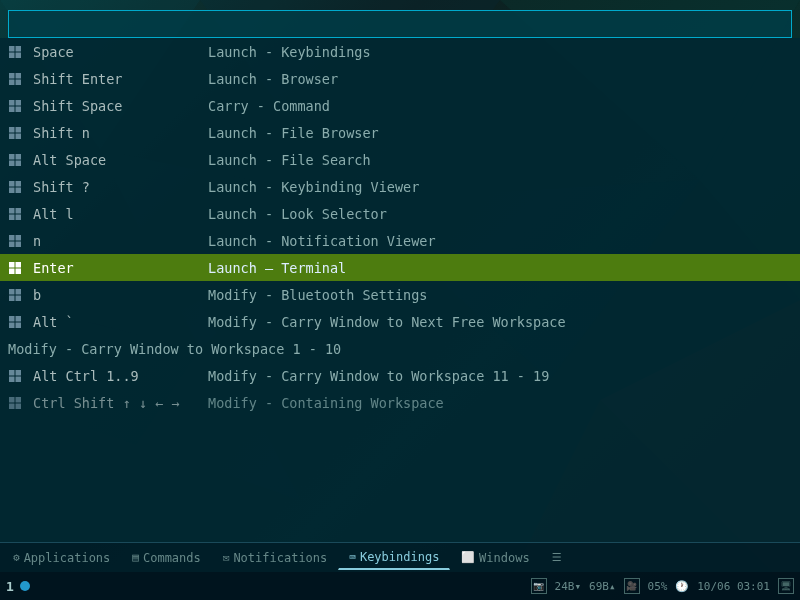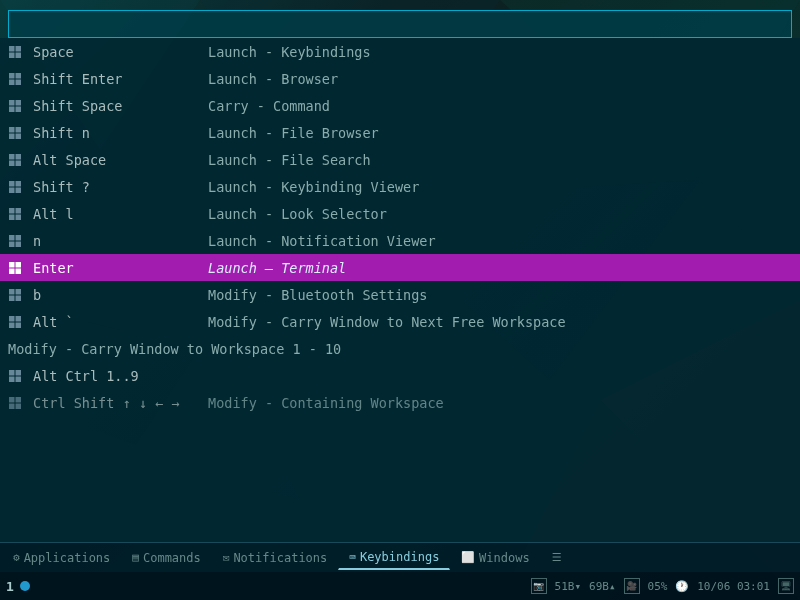--- a/index.html
+++ b/index.html
@@ -70,21 +70,21 @@
     .kb-row {
       display: flex;
       align-items: center;
       padding: 2px 8px;
       font-size: 13.5px;
       color: #aabcbc;
       min-height: 27px;
     }
 
     .kb-row.selected {
-      background: #a21caf;
+      background: #4d7c0f;
       color: #ffffff;
     }
 
     .kb-key {
       display: flex;
       align-items: center;
       width: 200px;
       min-width: 200px;
       gap: 9px;
     }
@@ -103,21 +103,20 @@
       height: 14px;
     }
 
     .kb-desc {
       flex: 1;
       color: #8aacac;
     }
 
     .kb-row.selected .kb-desc {
       color: #ddeeff;
-      font-style: italic;
     }
 
     .kb-row.selected .kb-key {
       color: #ffffff;
     }
 
     
     .kb-row.faded {
       opacity: 0.7;
     }
@@ -382,20 +381,21 @@
       <div class="kb-row">
     <div class="kb-key">
       <span class="win-icon"><svg viewBox="0 0 14 14" xmlns="http://www.w3.org/2000/svg">
     <rect x="1" y="1" width="5.5" height="5.5" fill="#668899"></rect>
     <rect x="7.5" y="1" width="5.5" height="5.5" fill="#668899"></rect>
     <rect x="1" y="7.5" width="5.5" height="5.5" fill="#668899"></rect>
     <rect x="7.5" y="7.5" width="5.5" height="5.5" fill="#668899"></rect>
   </svg></span>
       <span>Alt Ctrl 1..9</span>
     </div>
+    <div class="kb-desc">Modify - Carry Window to Workspace 11 - 19</div>
   </div>
       <div class="kb-row faded">
     <div class="kb-key">
       <span class="win-icon"><svg viewBox="0 0 14 14" xmlns="http://www.w3.org/2000/svg">
     <rect x="1" y="1" width="5.5" height="5.5" fill="#668899"></rect>
     <rect x="7.5" y="1" width="5.5" height="5.5" fill="#668899"></rect>
     <rect x="1" y="7.5" width="5.5" height="5.5" fill="#668899"></rect>
     <rect x="7.5" y="7.5" width="5.5" height="5.5" fill="#668899"></rect>
   </svg></span>
       <span>Ctrl Shift ↑ ↓ ← →</span>
@@ -434,21 +434,21 @@
   <div class="taskbar">
     <div class="taskbar-left">
       <span class="workspace-num">1</span>
       <span class="dot-indicator"></span>
     </div>
     <div class="taskbar-center">
       
     </div>
     <div class="taskbar-right">
       <span class="taskbar-icon-box">📷</span>
-      <span class="taskbar-stat">51B▾</span>
+      <span class="taskbar-stat">24B▾</span>
       <span class="taskbar-stat">69B▴</span>
       <span class="taskbar-icon-box">🎥</span>
       <span class="taskbar-stat">05%</span>
       <span class="taskbar-stat">🕐</span>
       <span class="taskbar-stat">10/06  03:01</span>
       <span class="taskbar-icon-box">🖥</span>
     </div>
   </div>
 </div>
 

